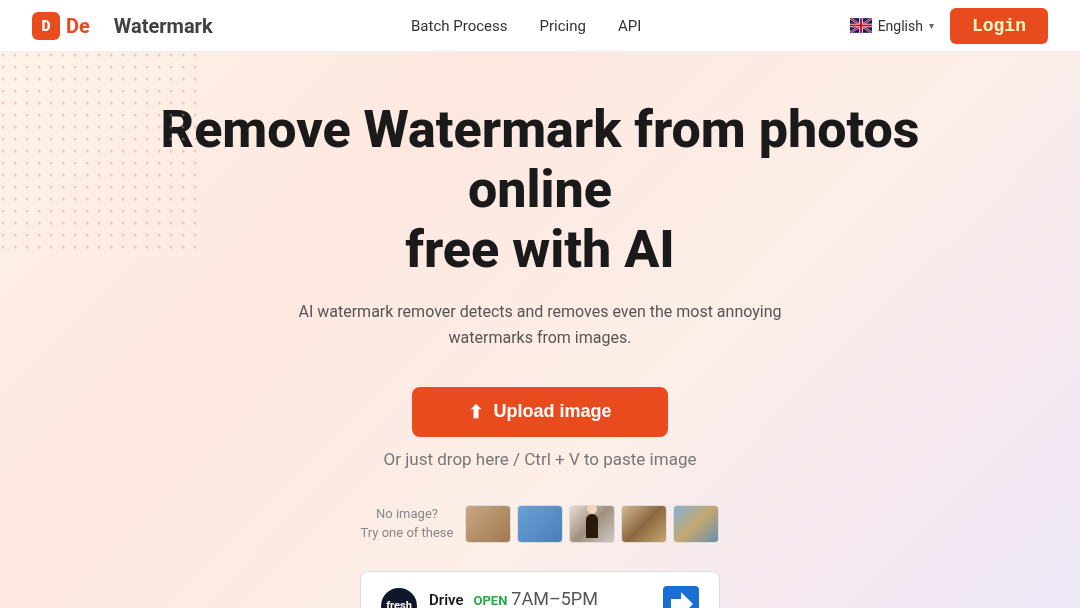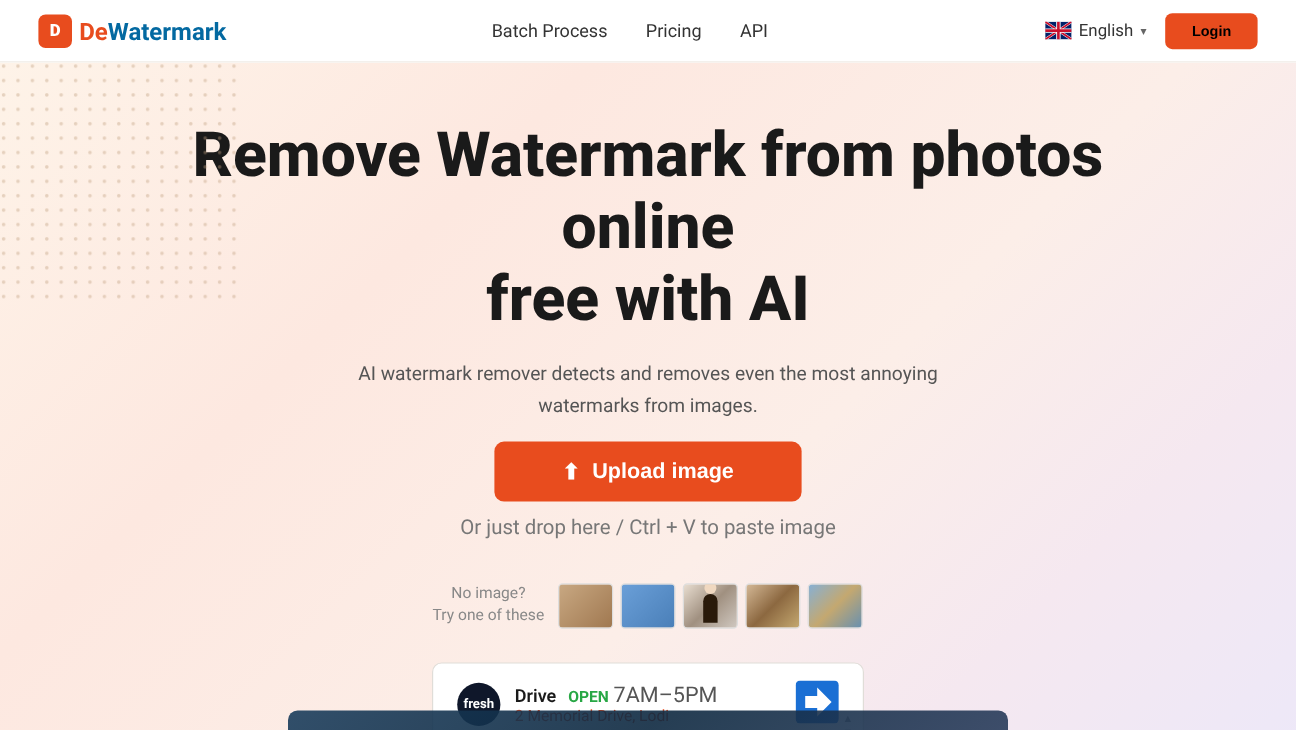--- a/index.html
+++ b/index.html
@@ -33,21 +33,21 @@
       background: #e84c1e;
       border-radius: 6px;
       display: flex;
       align-items: center;
       justify-content: center;
       color: white;
       font-size: 14px;
       font-weight: 900;
     }
     .logo-text-de { color: #e84c1e; }
-    .logo-text-wm { color: #0369a1; }
+    .logo-text-wm { color: #404040; margin-left: 24px; }
 
     .nav-links {
       display: flex;
       align-items: center;
       gap: 32px;
     }
     .nav-link {
       font-size: 15px;
       color: #333;
       text-decoration: none;
@@ -72,27 +72,28 @@
       width: 22px;
       height: 15px;
       display: inline-block;
     }
     .chevron-down {
       font-size: 10px;
       color: #666;
     }
     .login-btn {
       background: #e84c1e;
-      color: #000000;
+      color: #fef9c3;
       border: none;
       padding: 8px 22px;
       border-radius: 6px;
-      font-size: 12px;
+      font-size: 18px;
       font-weight: 600;
       cursor: pointer;
+      font-family: Liberation Mono, monospace;
     }
 
     
     .hero {
       position: relative;
       min-height: 556px;
       overflow: hidden;
       background: linear-gradient(135deg, #fef3e8 0%, #fde8e0 30%, #fceee8 60%, #f5e8f0 80%, #ede8f8 100%);
       display: flex;
       flex-direction: column;
@@ -107,21 +108,21 @@
       text-align: center;
       line-height: 1.15;
       max-width: 780px;
       margin-bottom: 20px;
     }
     .hero-subtitle {
       font-size: 16px;
       color: #555;
       text-align: center;
       max-width: 560px;
-      margin-bottom: 17px;
+      margin-bottom: 36px;
       line-height: 1.6;
     }
     .upload-btn {
       background: #e84c1e;
       color: #fff;
       border: none;
       padding: 14px 48px;
       border-radius: 8px;
       font-size: 18px;
       font-weight: 600;

